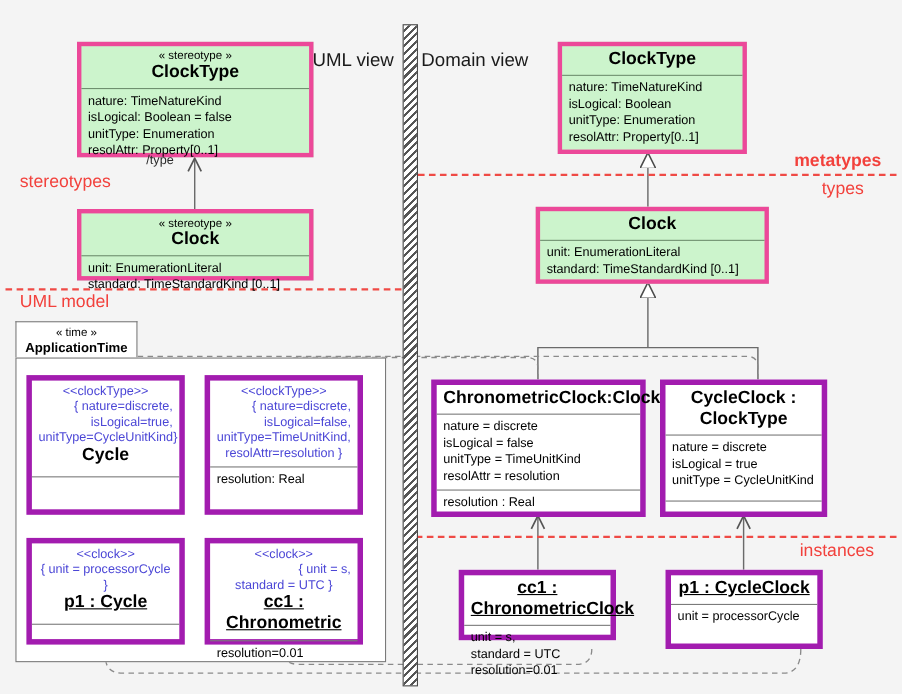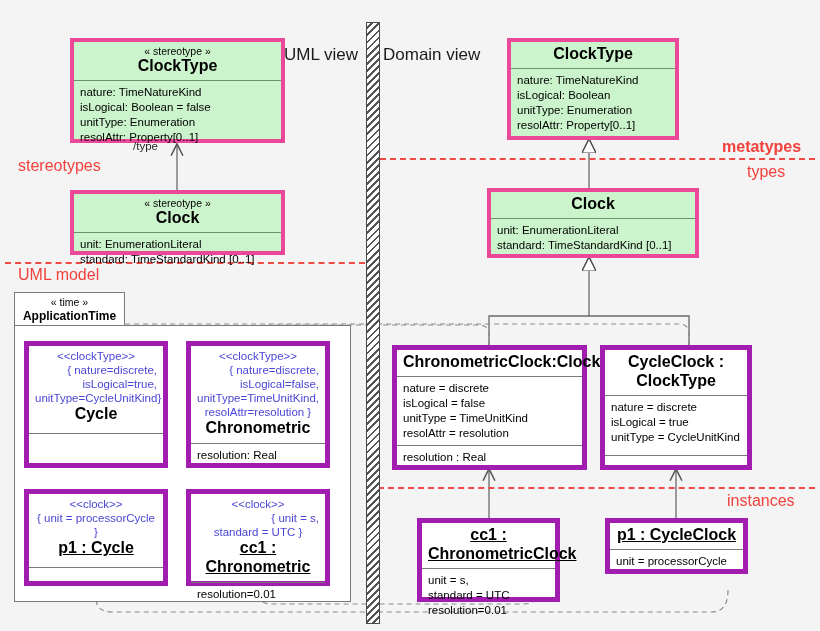--- a/index.html
+++ b/index.html
@@ -172,21 +172,20 @@
 
   <div class="box" style="left:186px;top:341px;width:144px;height:127px;">
     <div class="hdr">
       <div class="stereo-blue c">
         <span class="lbl">&lt;&lt;clockType&gt;&gt;</span>
         <span class="lbl r">{ nature=discrete,</span>
         <span class="lbl r">isLogical=false,</span>
         <span class="lbl c">unitType=TimeUnitKind,</span>
         <span class="lbl c">resolAttr=resolution }</span>
       </div>
-      <div class="name">Chronometric</div>
     </div>
     <div class="sep" style="margin-top:1px;"></div>
     <div class="cmp">
       <div class="attr">resolution: Real</div>
     </div>
   </div>
 
   <div class="box" style="left:24px;top:489px;width:144px;height:97px;">
     <div class="hdr">
       <div class="stereo-blue c">
@@ -262,33 +261,33 @@
     <div class="sep"></div>
     <div class="cmp">
       <div class="attr">nature = discrete</div>
       <div class="attr">isLogical = true</div>
       <div class="attr">unitType = CycleUnitKind</div>
     </div>
     <div class="sep" style="margin-top:6px;"></div>
     <div class="cmp">&nbsp;</div>
   </div>
 
-  <div class="box" style="left:417px;top:518px;width:143px;height:84px;">
+  <div class="box" style="left:417px;top:518px;width:143px;height:64px;">
     <div class="hdr">
       <div class="name ul">cc1 : ChronometricClock</div>
     </div>
     <div class="sep"></div>
     <div class="cmp">
       <div class="attr">unit = s,</div>
       <div class="attr">standard = UTC</div>
       <div class="attr">resolution=0.01</div>
     </div>
   </div>
 
-  <div class="box" style="left:605px;top:518px;width:143px;height:56px;">
+  <div class="box" style="left:605px;top:518px;width:143px;height:72px;">
     <div class="hdr">
       <div class="name ul">p1 : CycleClock</div>
     </div>
     <div class="sep"></div>
     <div class="cmp">
       <div class="attr">unit  = processorCycle</div>
     </div>
   </div>
 
 </div>

